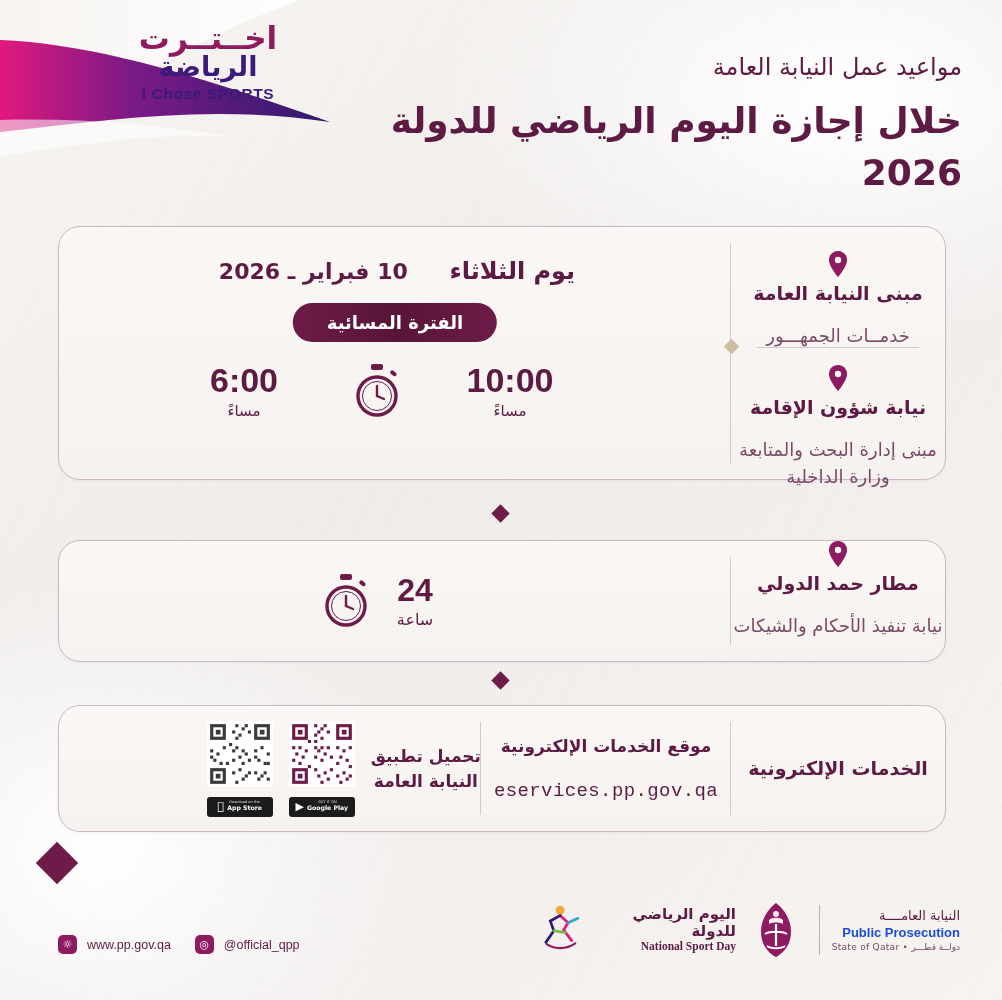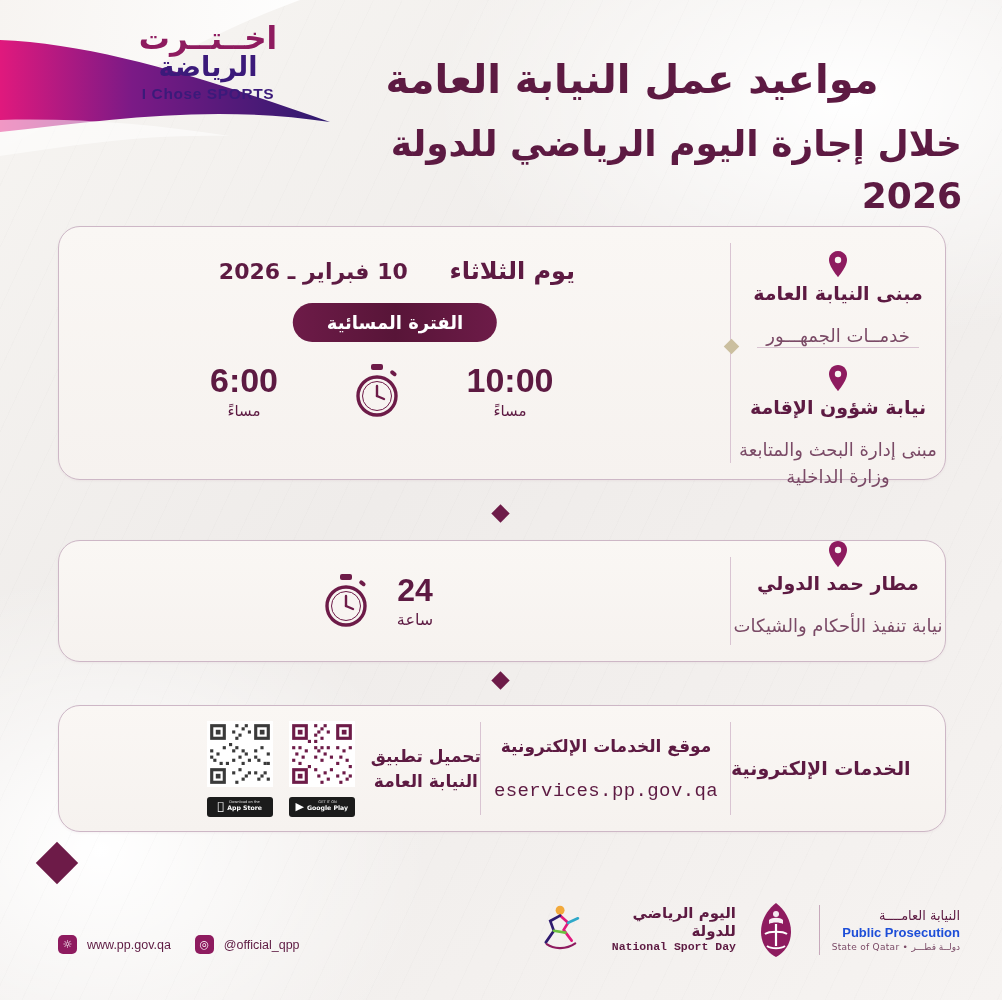--- a/index.html
+++ b/index.html
@@ -40,21 +40,21 @@
     margin-top:4px;font-size:15.5px;font-weight:bold;letter-spacing:.6px;
     font-family:"Liberation Sans",sans-serif;
     color:#3b1a7a;direction:ltr;
   }
 
   
   .title{
     position:absolute;right:40px;top:50px;width:660px;text-align:right;
     color:#5d1a42;line-height:1.45;
   }
-  .title .t1{font-size:40px;font-weight:bold;letter-spacing:0px;text-align:center;}
+  .title .t1{font-size:24px;font-weight:normal;letter-spacing:0px;}
   .title .t2{font-size:36px;font-weight:bold;margin-top:10px;}
 
   
   .card{
     position:absolute;
     background:linear-gradient(180deg,#faf7f4 0%,#f6f2ef 100%);
     border:1px solid #cdb7c6;
     border-radius:22px;
     box-shadow:0 1px 3px rgba(93,26,66,.05);
   }
@@ -154,21 +154,21 @@
     width:19px;height:19px;border-radius:5px;background:#8e1b5f;color:#fff;
     display:flex;align-items:center;justify-content:center;font-size:11px;
   }
   .soc-txt{font-size:12.5px;color:#5d1a42;font-family:"Liberation Sans",sans-serif;}
 
   .nsd{
     position:absolute;left:536px;top:898px;width:200px;height:62px;display:flex;align-items:center;gap:8px;direction:ltr;
   }
   .nsd-txt{text-align:right;direction:rtl;}
   .nsd-ar{font-size:15px;font-weight:bold;color:#5d1a42;line-height:1.15;}
-  .nsd-en{font-size:11.5px;font-weight:bold;color:#5d1a42;font-family:Liberation Mono, monospace;direction:ltr;text-align:right;}
+  .nsd-en{font-size:11.5px;font-weight:bold;color:#5d1a42;font-family:Liberation Serif, serif;direction:ltr;text-align:right;}
 
   .pp-logo{
     position:absolute;right:42px;top:898px;height:64px;display:flex;align-items:center;gap:12px;
   }
   .pp-txt{text-align:right;}
   .pp-ar{font-size:13px;font-weight:normal;color:#5d1a42;line-height:1.2;letter-spacing:1px;margin-left:7px;}
   .pp-en{font-size:13px;font-weight:bold;color:#1d4ed8;font-family:"Liberation Sans",sans-serif;direction:ltr;text-align:right;margin-top:1px;}
   .pp-sub{font-size:9px;color:#7a4a66;direction:ltr;text-align:right;margin-top:2px;letter-spacing:.3px;}
   .pp-divline{width:1px;height:50px;background:#c7a9bb;}
 </style>
@@ -305,21 +305,21 @@
     </div>
   </div>
 </div>
 
 <div class="dia" style="left:494px;top:674px;"></div>
 
 <div class="card card-c">
   <div class="divider-v" style="right:214px;"></div>
   <div class="divider-v" style="right:464px;"></div>
 
-  <div class="loc-col" style="display:flex;align-items:center;justify-content:flex-end;">
+  <div class="loc-col" style="display:flex;align-items:center;justify-content:center;">
     <div class="loc-title">الخدمات الإلكترونية</div>
   </div>
 
   <div class="c-mid">
     <div class="lbl">موقع الخدمات الإلكترونية</div>
     <div class="url">eservices.pp.gov.qa</div>
   </div>
 
   <div class="c-left">
     <div class="app-text" style="white-space:pre-line;">تحميل تطبيق

